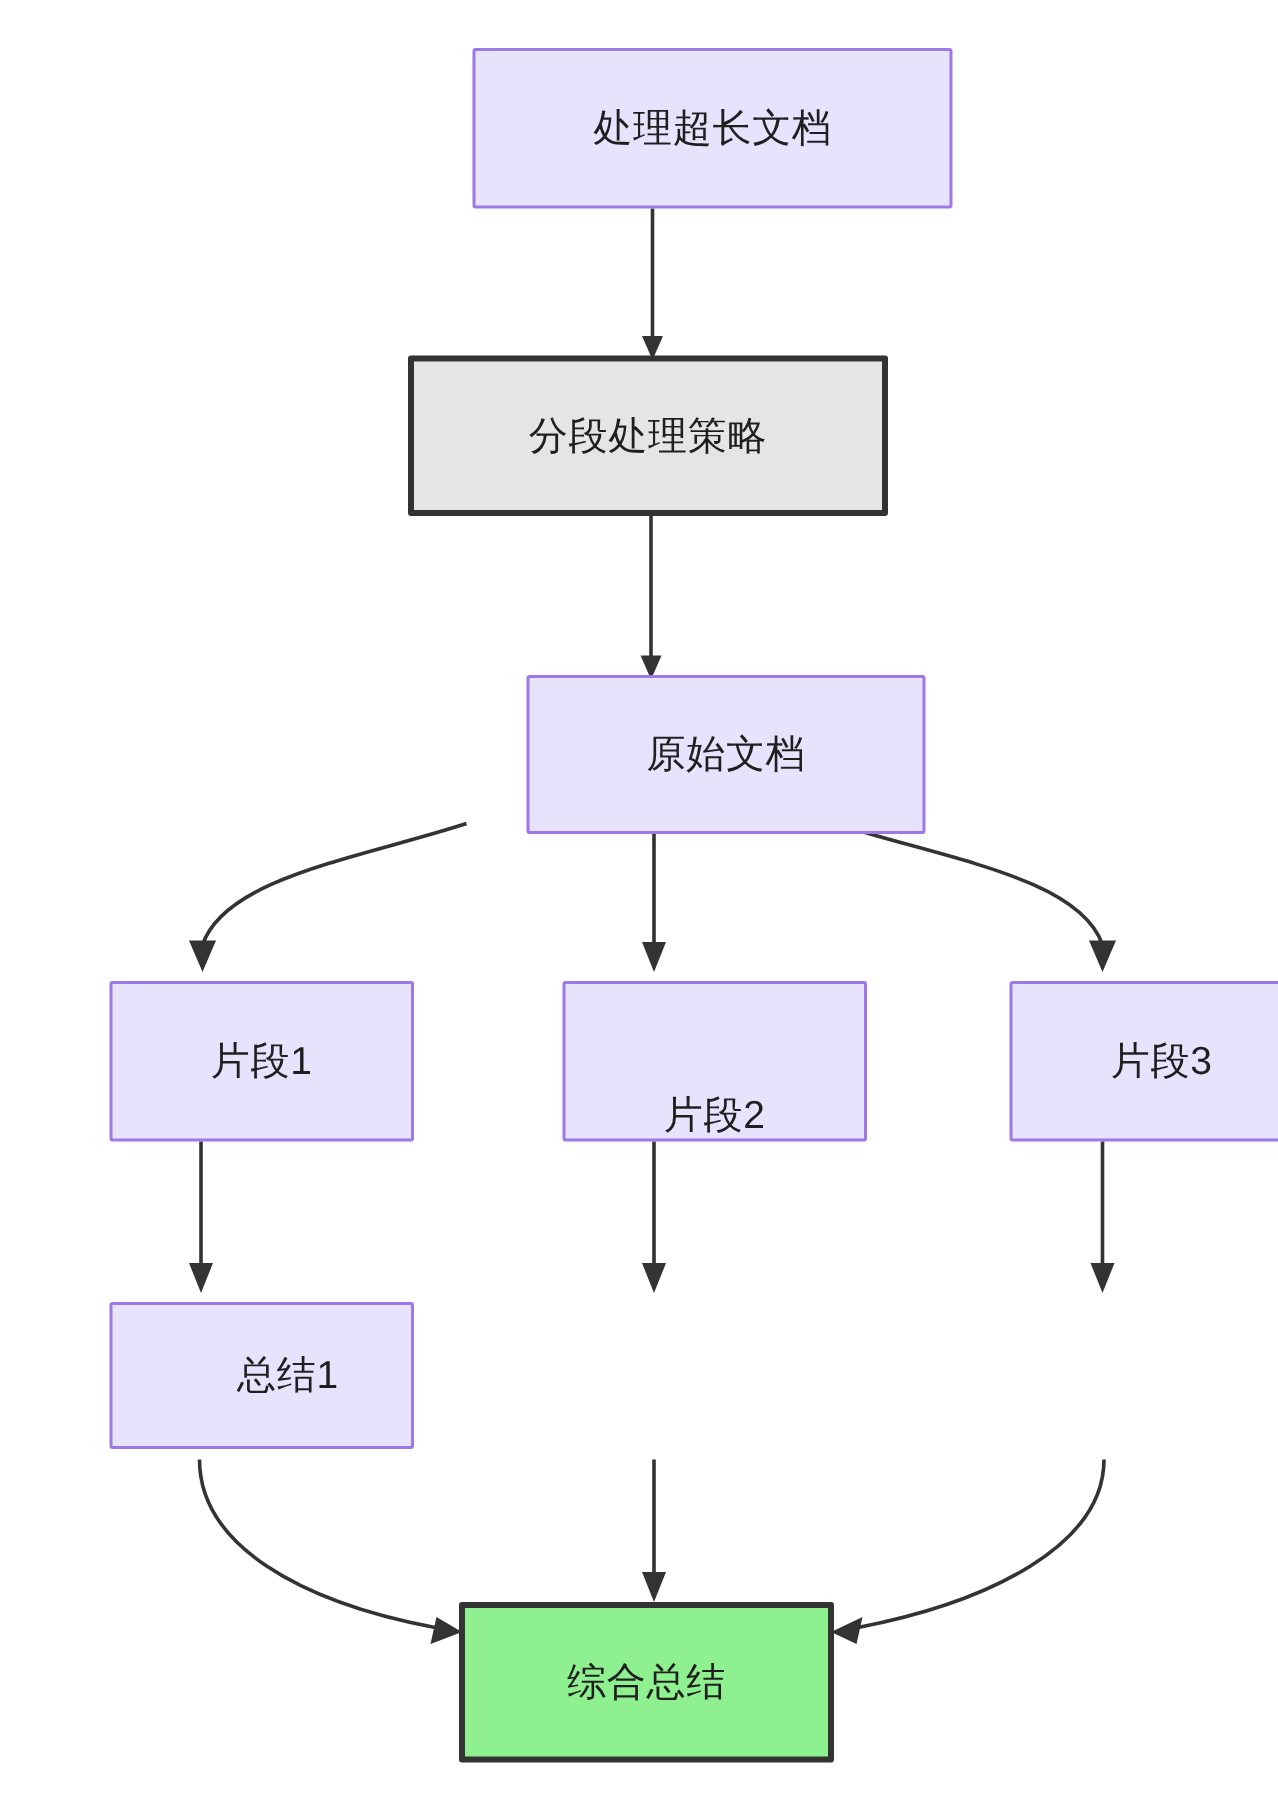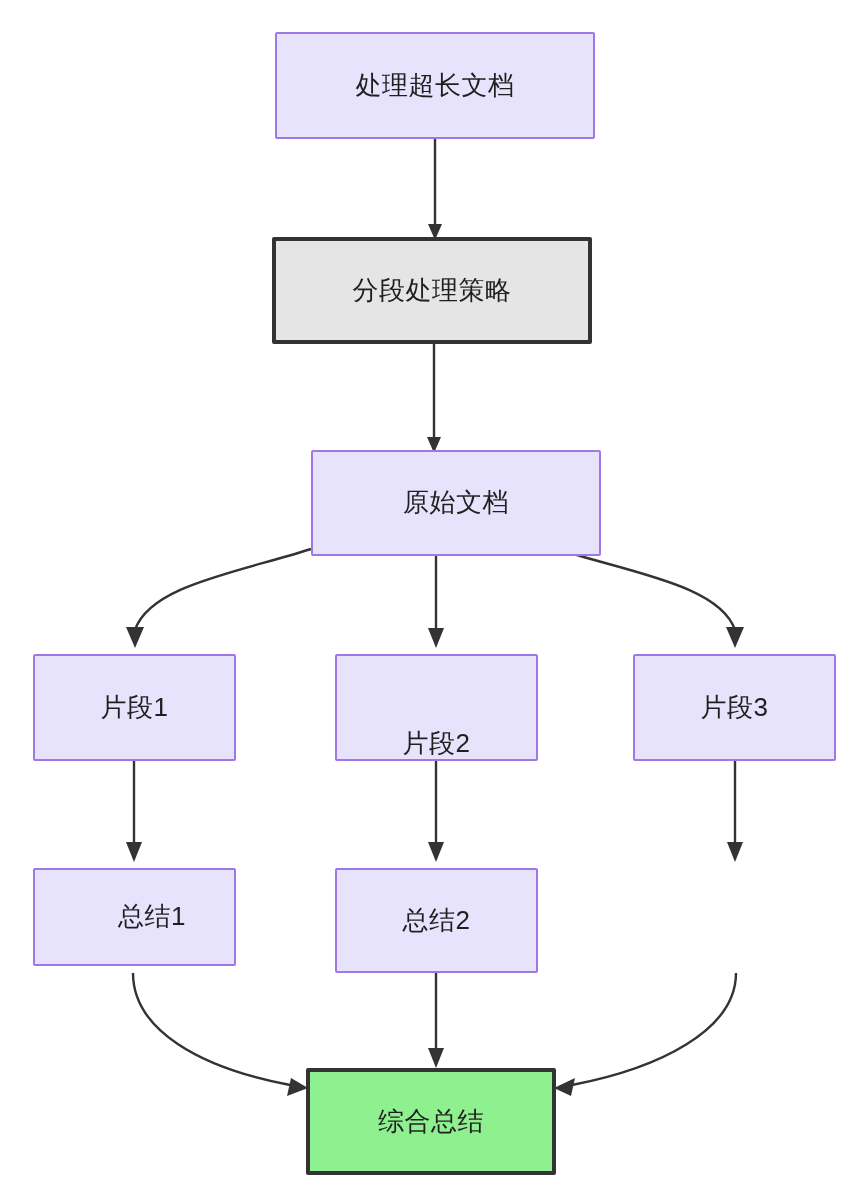--- a/index.html
+++ b/index.html
@@ -34,20 +34,21 @@
     line-height: 1.2;
     color: #1f1f1f;
     letter-spacing: 0.5px;
     white-space: nowrap;
     font-family: "Liberation Sans", "DejaVu Sans", sans-serif;
   }
   .node.normal {
     background: #e8e3fc;
     border: 2px solid #9d78e6;
     border-radius: 2px;
+    margin-left: 40px;
   }
   .node.highlight {
     background: #e5e5e5;
     border: 4px solid #333333;
     border-radius: 2px;
   }
   .node.final {
     background: #8ef08e;
     border: 4px solid #333333;
     border-radius: 2px;
@@ -134,42 +135,39 @@
   </svg>
 
   <div class="node normal" style="left:275px; top:32px; width:320px; height:107px;">
     <span class="node-label">处理超长文档</span>
   </div>
 
   <div class="node highlight" style="left:272px; top:237px; width:320px; height:107px;">
     <span class="node-label">分段处理策略</span>
   </div>
 
-  <div class="node normal" style="left:311px; top:450px; width:290px; height:106px;">
+  <div class="node normal" style="left:311px; top:450px; width:266px; height:106px;">
     <span class="node-label">原始文档</span>
   </div>
 
   <div class="node normal" style="left:33px; top:654px; width:203px; height:107px;">
     <span class="node-label">片段1</span>
   </div>
 
   <div class="node normal" style="left:335px; top:654px; width:203px; height:107px;align-items:flex-end;">
     <span class="node-label">片段2</span>
   </div>
 
   <div class="node normal" style="left:633px; top:654px; width:203px; height:107px;">
     <span class="node-label">片段3</span>
   </div>
 
   <div class="node normal" style="left:33px; top:868px; width:203px; height:98px;padding-left:35px;">
     <span class="node-label">总结1</span>
   </div>
 
-  <div class="node normal" style="left:335px; top:868px; width:203px; height:105px;">
-    <span class="node-label">总结2</span>
-  </div>
 
 
   <div class="node final" style="left:306px; top:1068px; width:250px; height:107px;">
     <span class="node-label">综合总结</span>
   </div>
 
 </div>
 
 </body></html>

